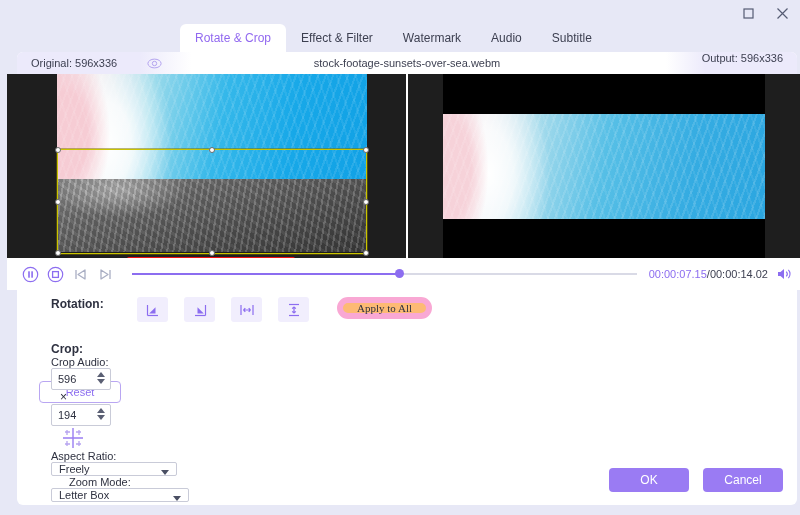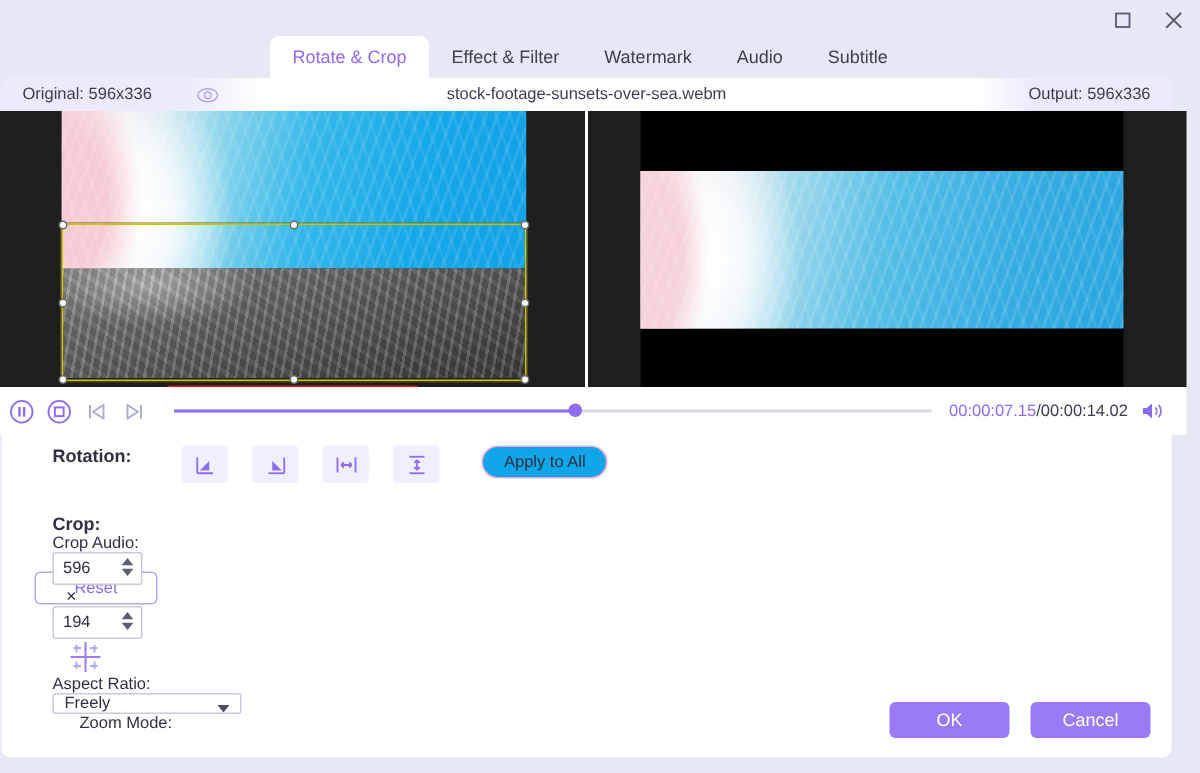--- a/index.html
+++ b/index.html
@@ -46,21 +46,21 @@
     border-radius: 6px 6px 0 0;
     white-space: nowrap;
   }
   .tab.active {
     background: #ffffff;
     color: #9168f0;
   }
 
   
   .panel {
-    position: absolute; top: 52px; left: 1px;
+    position: absolute; top: 52px; left: 17px;
     width: 780px; height: 453px;
     background: #ffffff;
     border-radius: 6px;
   }
 
   
   .infobar {
     position: absolute; top: 0; left: 0; width: 780px; height: 22px;
     font-size: 11px; color: #3c3f50;
   }
@@ -72,21 +72,21 @@
     background: linear-gradient(90deg, #eceafb 0%, #eceafb 70%, #ffffff 100%);
     border-radius: 6px 0 0 0;
   }
   .info-center {
     position: absolute; left: 0; top: 0; width: 780px; height: 22px;
     display: flex; align-items: center; justify-content: center;
     pointer-events: none;
   }
   .info-right {
     position: absolute; right: 0; top: 0; height: 22px;
-    display: flex; align-items: center;
+    display: flex; 
     padding-right: 14px; padding-left: 36px;
     background: linear-gradient(270deg, #eceafb 0%, #eceafb 70%, #ffffff 100%);
     border-radius: 0 6px 0 0;
   }
   .eye-icon { color: #b4a4ef; display:flex; align-items:center; }
 
   
   .previews {
     position: absolute; top: 22px; left: -10px;
     width: 800px; height: 184px;
@@ -242,25 +242,26 @@
   .rot-btn {
     width: 31px; height: 25px;
     background: #f1eefd;
     border-radius: 3px;
     display: flex; align-items: center; justify-content: center;
     margin-right: 16px;
     color: #8c6df0;
   }
   .apply-all {
     height: 22px; padding: 0 14px;
-    border: 1px solid #f9a8d4; border-radius: 11px;
-    background: #0ea5e9;
+    border: 6px solid #f9a8d4; border-radius: 11px;
+    background: #fdba74;
     color: #2e3140; font-size: 11px;
     display: flex; align-items: center;
     margin-left: 12px;
+    font-family: Liberation Serif, serif;
   }
 
   .row2 { margin-top: 13px; flex-direction: column; }
   .sub-label { font-size: 11px; color: #2e3140; margin-right: 6px; }
   .spin {
     position: relative;
     width: 60px; height: 22px;
     border: 1px solid #c9cbd8; border-radius: 2px;
     background: #ffffff;
     display: flex; align-items: center;
@@ -523,20 +524,24 @@
             <path d="M18 20 V15 M20 18 H15" stroke="#b6a4f0" stroke-width="1.3" fill="none"></path>
             <path d="M12 2 V22 M2 12 H22" stroke="#9a7ef2" stroke-width="1.4" fill="none"></path>
           </svg>
         </span>
         <span class="sub-label">Aspect Ratio:</span>
         <div class="select">
           <span>Freely</span>
           <span class="caret"></span>
         </div>
         <span class="sub-label" style="margin-left:18px">Zoom Mode:</span>
+        <div class="select" style="width:138px">
+          <span>Letter Box</span>
+          <span class="caret"></span>
+        </div>
       </div>
 
       <div class="reset-row">
         <div class="reset-btn">
             <span>Reset</span>
           </div>
       </div>
     </div>
 
     <div class="bottom">

